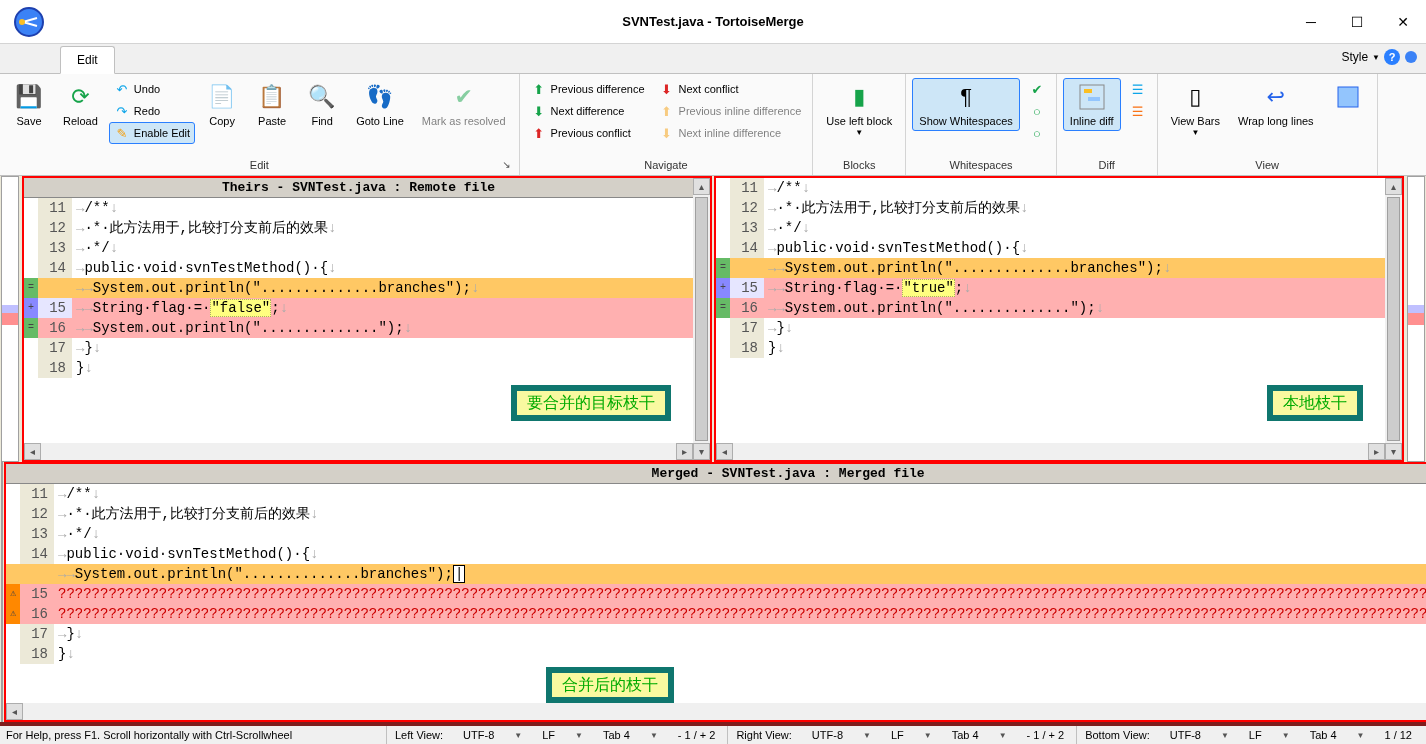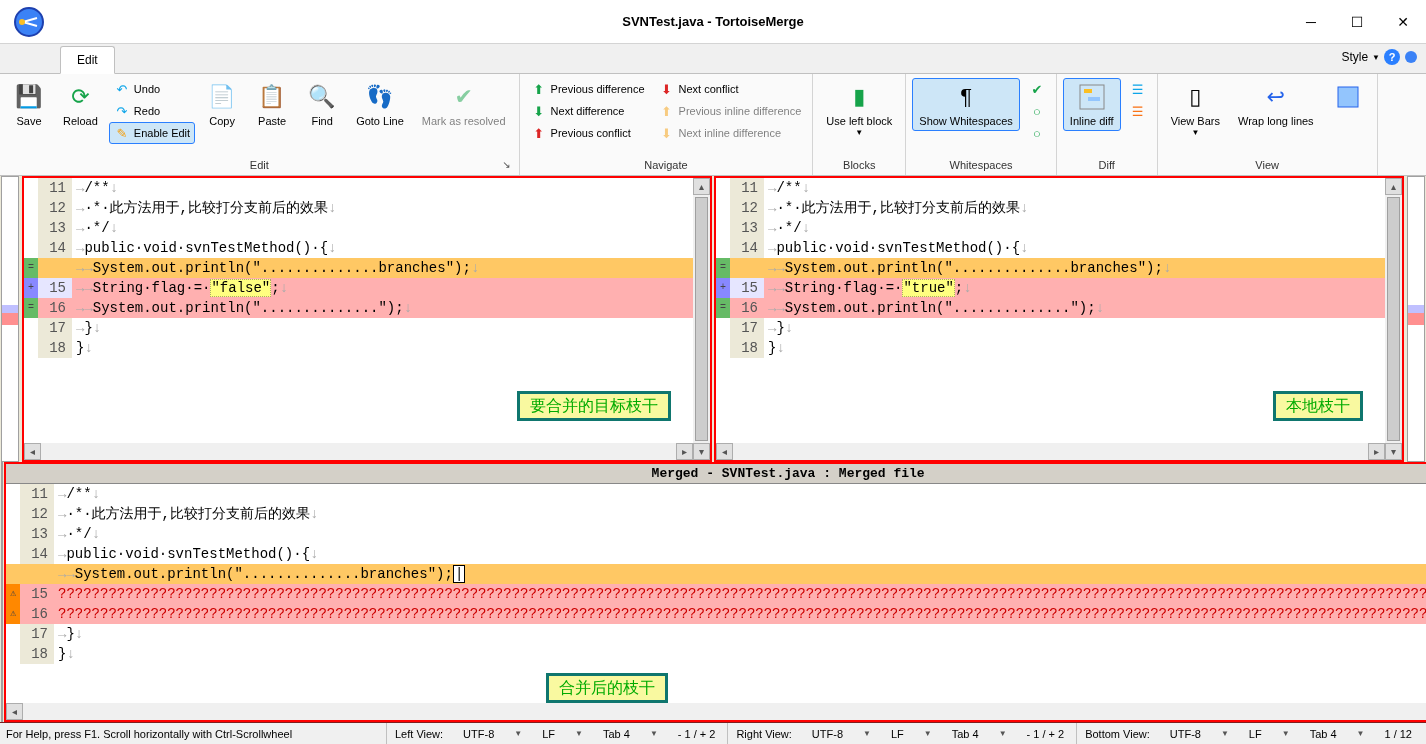--- a/index.html
+++ b/index.html
@@ -63,23 +63,23 @@
   .bg-purple { background:#e6e6ff;}
   .bg-red { background:#ffb0b0;}
   .diffword { background:#ffff80; border:1px dotted #aa6;}
   .scrollbar-v { width:17px; background:#f0f0f0; display:flex; flex-direction:column;}
   .sbtn { height:17px; background:#e0e0e0; border:1px solid #adadad; display:flex;align-items:center;justify-content:center;font-size:10px;color:#555;}
   .thumb { flex:1; background:#cdcdcd; border:1px solid #a0a0a0; margin:2px;}
   .scrollbar-h { height:17px; background:#f0f0f0; display:flex;}
   .sbtn-h { width:17px; background:#e0e0e0; border:1px solid #adadad;display:flex;align-items:center;justify-content:center;font-size:10px;color:#555;}
   .track-h { flex:1; background:#f0f0f0;}
   
-  .annotation { position:absolute; background:#f9f9a0; border:3px solid #0f766e; padding:2px 10px; color:#0a0; font-family:"SimSun","Microsoft YaHei"; font-size:16px; z-index:10;}
+  .annotation { position:absolute; background:#f9f9a0; border:6px solid #0f766e; padding:2px 10px; color:#0a0; font-family:"SimSun","Microsoft YaHei"; font-size:16px; z-index:10;}
   
-  .statusbar { height:22px; background:#f0f0f0; border-top:1px solid #7f1d1d; display:flex; align-items:center; font-size:11px; padding:0 6px; gap:4px;}
+  .statusbar { height:22px; background:#f0f0f0; border-top:4px solid #7f1d1d; display:flex; align-items:center; font-size:11px; padding:0 6px; gap:4px;}
   .status-sec { border-left:1px solid #c0c0c0; padding:0 8px; display:flex; align-items:center; gap:20px; height:100%;}
   .status-sec .drop { font-size:8px; color:#555;}
   .app-icon { width:36px; height:36px; }
 </style>
 </head>
 <body>
 
 <div class="titlebar">
   <div class="icon-area">
     <svg class="app-icon" viewBox="0 0 36 36">
@@ -276,20 +276,21 @@
 <div class="panes">
   <div class="top-panes">
 
     <div class="locator">
       <div class="mark" style="top:45%;background:#c0c0ff;height:8px"></div>
       <div class="mark" style="top:48%;background:#ff9090;height:12px"></div>
     </div>
 
     <div class="pane">
       <div class="pane-inner">
+        <div class="pane-header">Theirs - SVNTest.java : Remote file</div>
         <div class="code-area">
           <div class="code-line">
               <span class="gutter"></span>
               <span class="lineno">11</span>
               <span class="text"><span class="ws-arrow">→</span><span>/**</span><span class="ws-arrow">↓</span></span>
             </div>
           <div class="code-line">
               <span class="gutter"></span>
               <span class="lineno">12</span>
               <span class="text"><span class="ws-arrow">→</span><span>·*·此方法用于,比较打分支前后的效果</span><span class="ws-arrow">↓</span></span>

